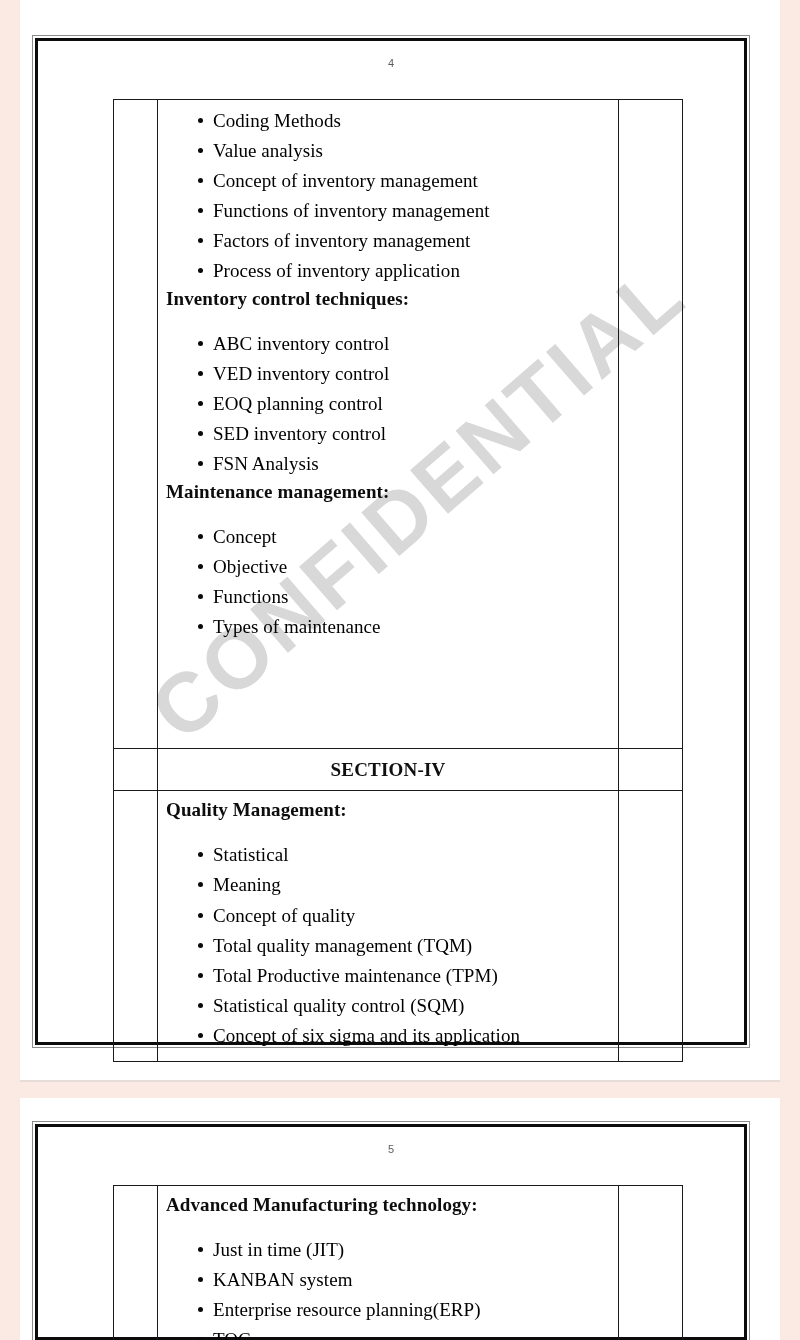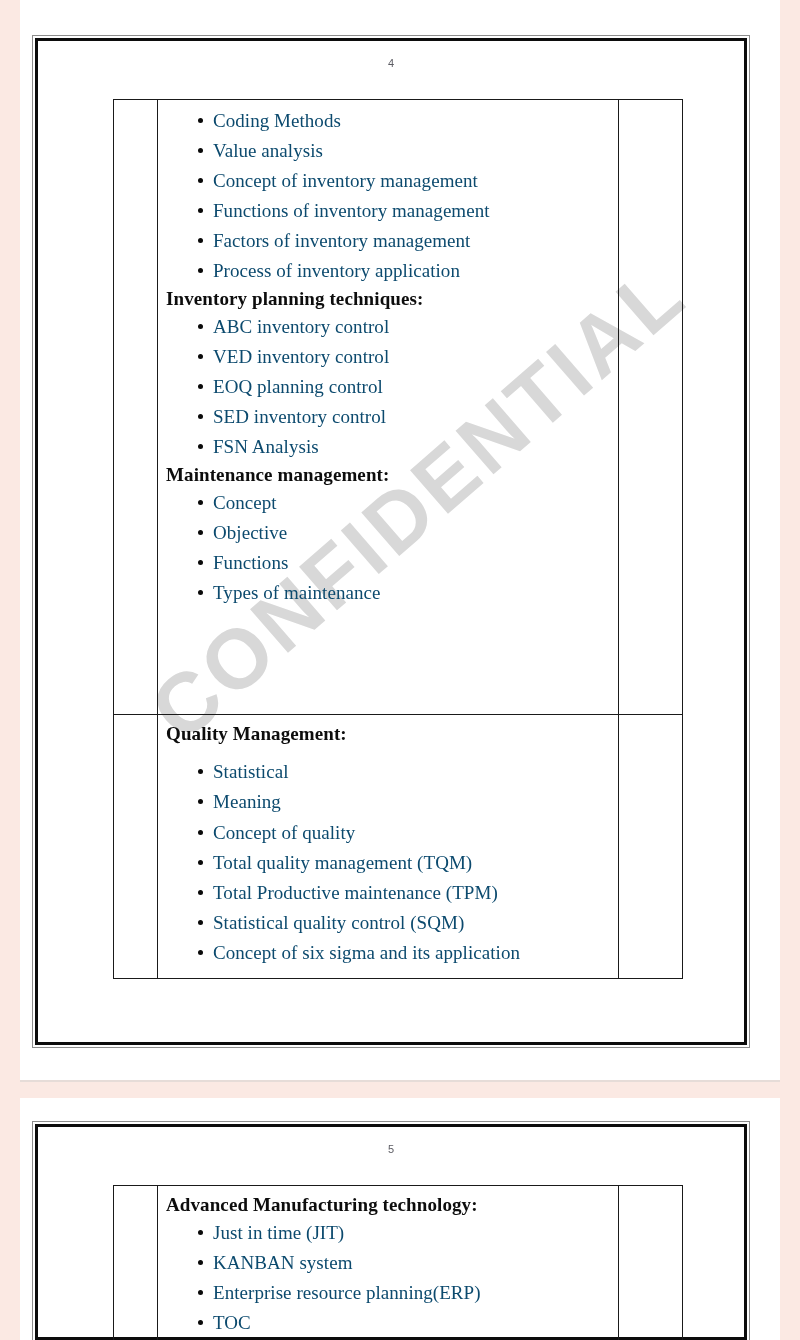--- a/index.html
+++ b/index.html
@@ -101,32 +101,32 @@
   }
 
   .topic-heading {
     font-size: 19px;
     font-weight: 700;
     color: #0d0d0d;
     line-height: 1.32;
     margin: 0 0 1px 0;
     letter-spacing: .1px;
   }
-  .topic-heading + .bullet-list { margin-top: 1px; }
+  .topic-heading + .bullet-list { margin-top: 18px; }
 
   .bullet-list {
     list-style: none;
     margin: 0 0 0 0;
     padding: 0;
   }
   .bullet-list li {
     position: relative;
     font-size: 19px;
     line-height: 1.58;
-    color: #0c4a6e;
+    color: #000000;
     padding-left: 47px;
     letter-spacing: .05px;
   }
   .bullet-list li::before {
     content: "";
     position: absolute;
     left: 32px;
     top: 12px;
     width: 5px;
     height: 5px;
@@ -174,21 +174,21 @@
 
           <ul class="bullet-list">
             <li>Coding Methods</li>
             <li>Value analysis</li>
             <li>Concept of inventory management</li>
             <li>Functions of inventory management</li>
             <li>Factors of inventory management</li>
             <li>Process of inventory application</li>
           </ul>
 
-          <div class="topic-heading">Inventory planning techniques:</div>
+          <div class="topic-heading">Inventory control techniques:</div>
 
           <ul class="bullet-list">
             <li>ABC inventory control</li>
             <li>VED inventory control</li>
             <li>EOQ planning control</li>
             <li>SED inventory control</li>
             <li>FSN Analysis</li>
           </ul>
 
           <div class="topic-heading">Maintenance management:</div>
@@ -198,20 +198,27 @@
             <li>Objective</li>
             <li>Functions</li>
             <li>Types of maintenance</li>
           </ul>
 
           <div class="tail-space"></div>
         </td>
         <td class="cell-blank"></td>
       </tr>
 
+      <tr class="section-row">
+        <td class="cell-blank"></td>
+        <td>
+          <div class="section-title">SECTION-IV</div>
+        </td>
+        <td class="cell-blank"></td>
+      </tr>
 
       <tr>
         <td class="cell-blank"></td>
         <td class="cell-body">
 
           <div class="topic-heading">Quality Management:</div>
 
           <ul class="bullet-list spaced-list">
             <li>Statistical</li>
             <li>Meaning</li>

